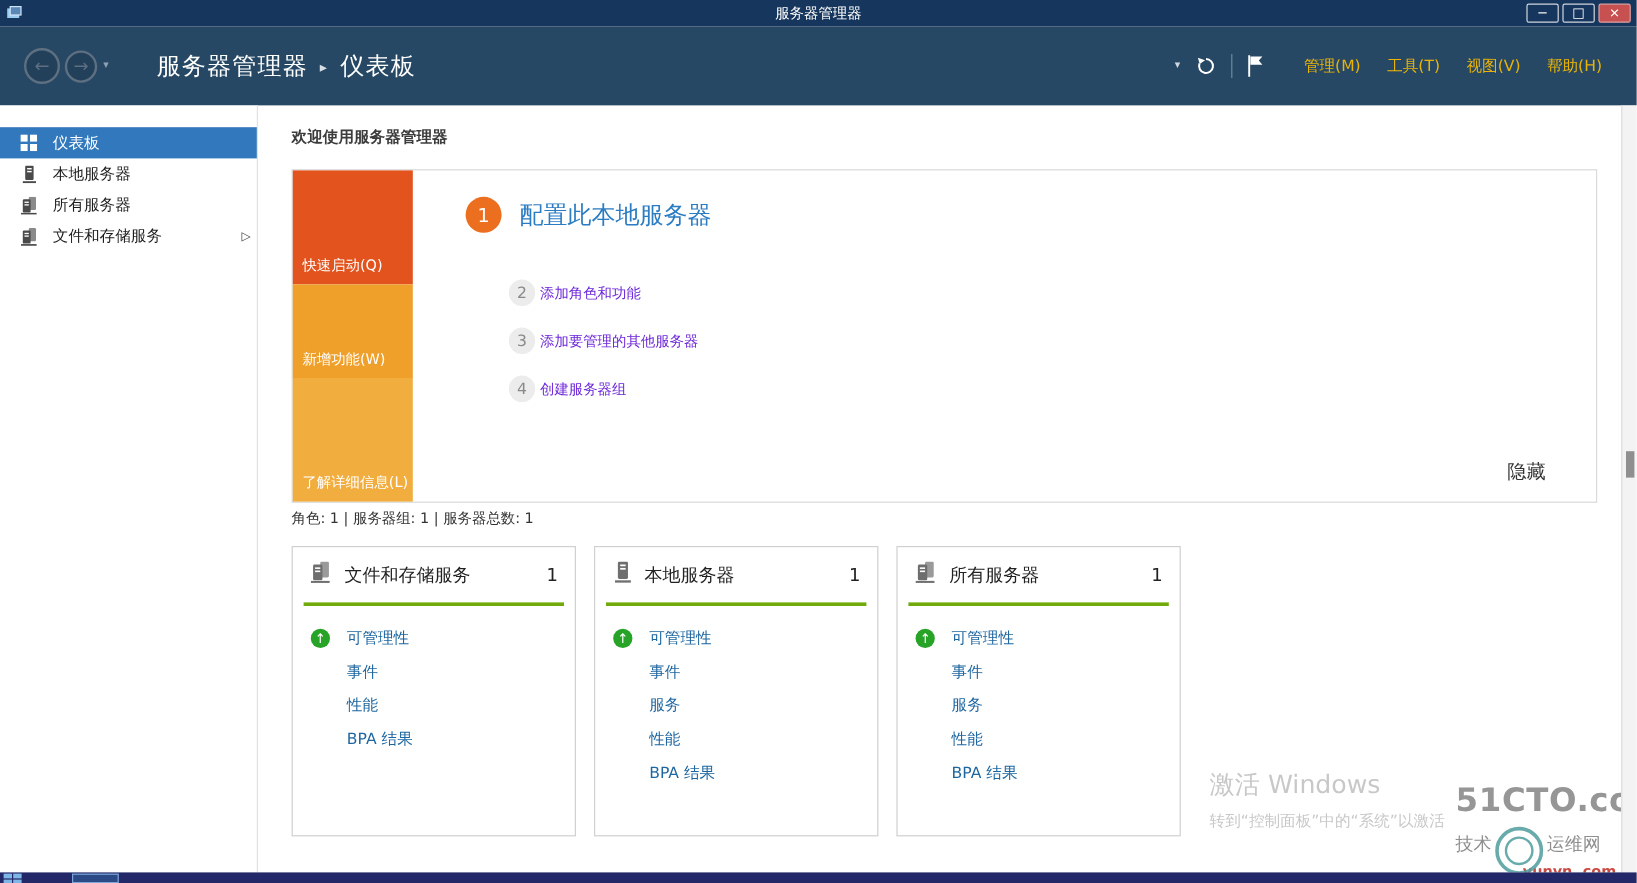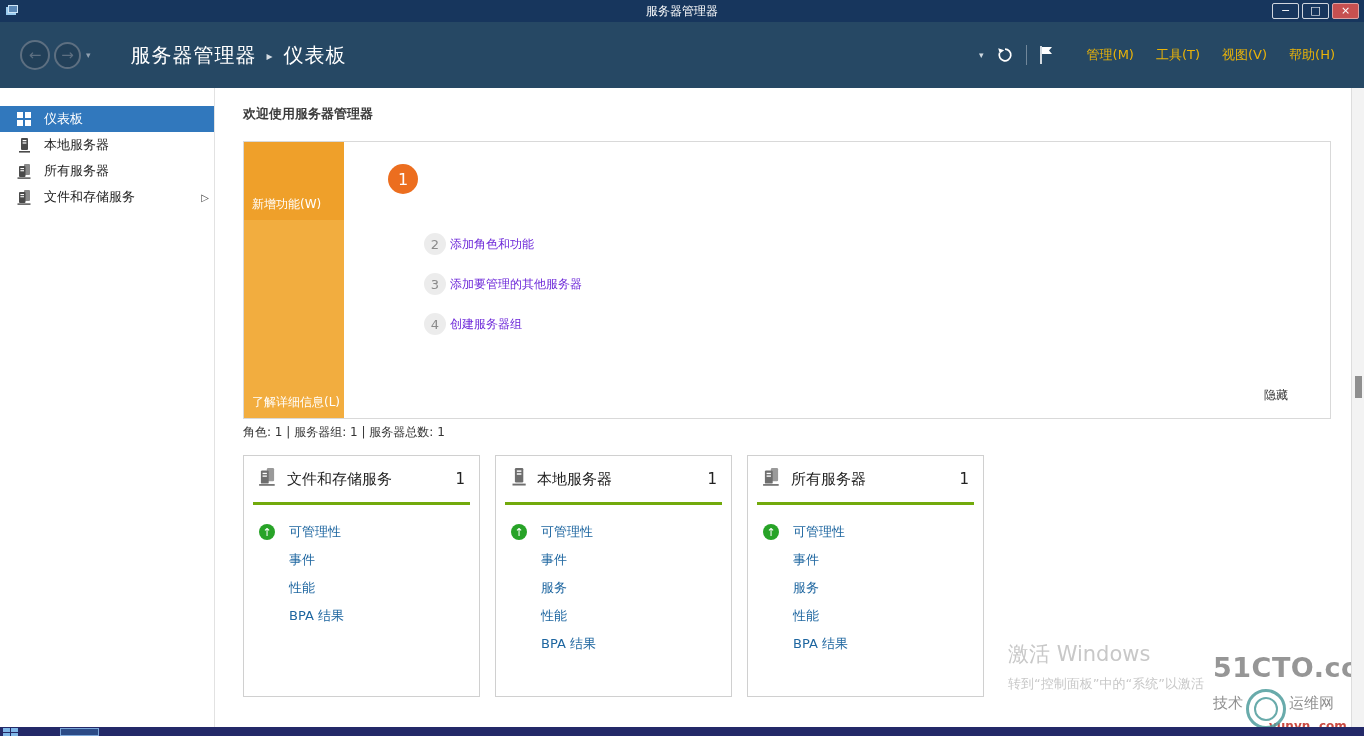--- a/index.html
+++ b/index.html
@@ -57,21 +57,21 @@
   .steps { flex:1; padding:22px 0 0 44px; position:relative; }
   .step-row { display:flex; align-items:center; cursor:pointer; }
   .step-row.primary .num { width:30px; height:30px; border-radius:50%; background:#ec6e1f; color:#fff; font-size:16px;
                            display:flex; align-items:center; justify-content:center; flex:0 0 auto; }
   .step-row.primary .lbl { font-size:20px; color:#2b7cc2; margin-left:15px; }
   .step-row.sub { margin-left:36px; margin-top:18px; }
   .step-row.sub.first { margin-top:39px; }
   .step-row.sub .num { width:22px; height:22px; border-radius:50%; background:#ececec; color:#8a8a8a; font-size:13px;
                        display:flex; align-items:center; justify-content:center; flex:0 0 auto; }
   .step-row.sub .lbl { font-size:12px; color:#6d28d9; margin-left:4px; }
-  .hide-link { position:absolute; right:42px; bottom:14px; font-size:12px; color:#333; cursor:pointer; }
+  .hide-link { position:absolute; right:42px; bottom:14px; font-size:16px; color:#333; cursor:pointer; }
 
   .roles-title { margin-top:28px; font-size:13px; font-weight:bold; color:#3c3c3c; }
   .roles-summary { margin-top:5px; font-size:12px; color:#333; }
 
   .cards { display:flex; gap:15px; margin-top:14px; }
   .card { width:237px; height:242px; border:1px solid #d0d0d0; background:#fff; padding:0 9px; flex:0 0 auto; }
   .card-header { display:flex; align-items:center; height:46px; padding:0 5px; cursor:pointer; }
   .card-title { font-size:15px; color:#222; margin-left:10px; }
   .card-count { margin-left:auto; font-size:15px; color:#222; }
   .card-rule { height:3px; background:#72aa0c; }
@@ -207,30 +207,34 @@
         <span>文件和存储服务</span>
         <span class="expand-arrow">▷</span>
       </div>
     </div>
 
     <div class="content">
       <div class="welcome-heading">欢迎使用服务器管理器</div>
 
       <div class="welcome-panel">
         <div class="tabs-col">
+          <div class="wtab quick">
+            <span class="tab-label">快速启动(Q)</span>
+          </div>
           <div class="wtab whatsnew">
             <span class="tab-label">新增功能(W)</span>
           </div>
           <div class="wtab learn">
             <span class="tab-label">了解详细信息(L)</span>
           </div>
         </div>
         <div class="steps">
           <div class="step-row primary">
             <span class="num">1</span>
+            <span class="lbl">配置此本地服务器</span>
           </div>
           <div class="step-row sub first">
             <span class="num">2</span>
             <span class="lbl">添加角色和功能</span>
           </div>
           <div class="step-row sub">
             <span class="num">3</span>
             <span class="lbl">添加要管理的其他服务器</span>
           </div>
           <div class="step-row sub">

